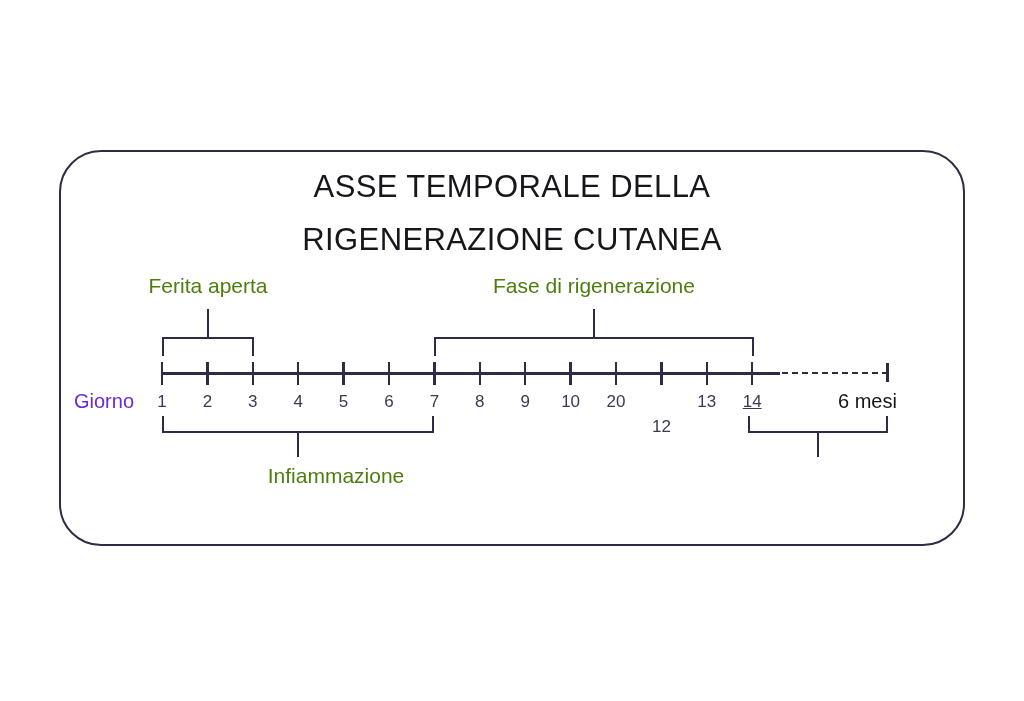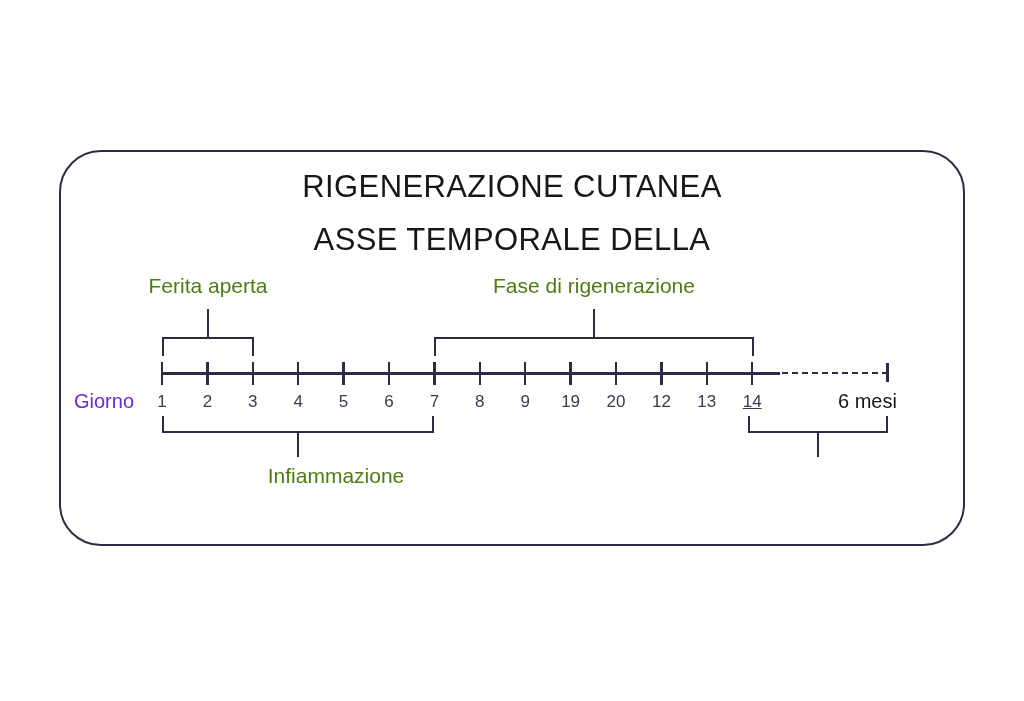--- a/index.html
+++ b/index.html
@@ -176,22 +176,22 @@
   }
 </style>
 </head>
 <body>
 
 <div id="stage">
 
   <div class="card"></div>
 
   <div class="title">
+    <span class="title-line">ASSE TEMPORALE DELLA</span>
     <span class="title-line">RIGENERAZIONE CUTANEA</span>
-    <span class="title-line">ASSE TEMPORALE DELLA</span>
   </div>
 
   <div class="axis-line"></div>
   <div class="axis-dashed"></div>
   <div class="axis-endcap"></div>
 
   <div class="giorno-label">Giorno</div>
   <div class="sixmonth-label">6 mesi</div>
 
   <div id="ticks">
@@ -207,25 +207,25 @@
       <div class="tick-label" style="left: 343.6px;">5</div>
       <div class="tick" style="left: 387.7px;"></div>
       <div class="tick-label" style="left: 389px;">6</div>
       <div class="tick" style="left: 433.1px;"></div>
       <div class="tick-label" style="left: 434.4px;">7</div>
       <div class="tick" style="left: 478.5px;"></div>
       <div class="tick-label" style="left: 479.8px;">8</div>
       <div class="tick" style="left: 523.9px;"></div>
       <div class="tick-label" style="left: 525.2px;">9</div>
       <div class="tick" style="left: 569.3px;"></div>
-      <div class="tick-label" style="left: 570.6px;">19</div>
+      <div class="tick-label" style="left: 570.6px;">10</div>
       <div class="tick" style="left: 614.7px;"></div>
       <div class="tick-label" style="left: 616px;">20</div>
       <div class="tick" style="left: 660.1px;"></div>
-      <div class="tick-label" style="left: 661.4px;">12</div>
+      <div class="tick-label" style="left: 661.4px; margin-top: 25px;">12</div>
       <div class="tick" style="left: 705.5px;"></div>
       <div class="tick-label" style="left: 706.8px;">13</div>
       <div class="tick" style="left: 750.9px;"></div>
       <div class="tick-label" style="left: 752.2px; text-decoration: underline;">14</div>
     </div>
 
   <div class="bracket up" style="left:162px; top:337px; width:92px;">
     <div class="bar"></div>
     <div class="leg left"></div>
     <div class="leg right"></div>

